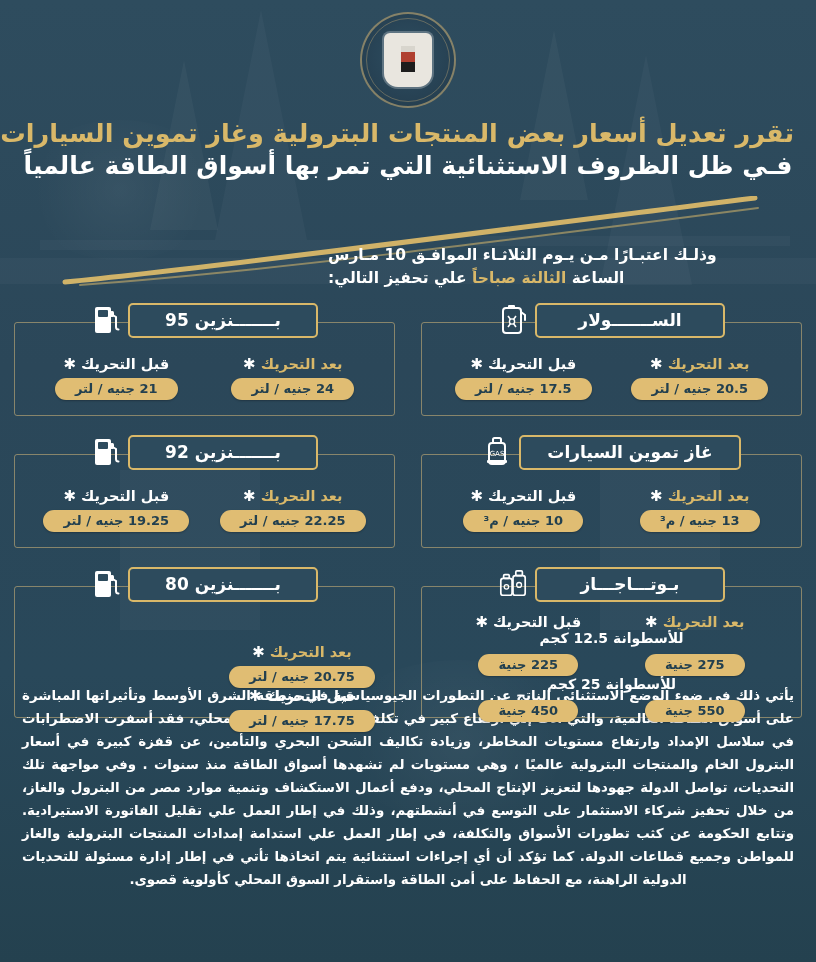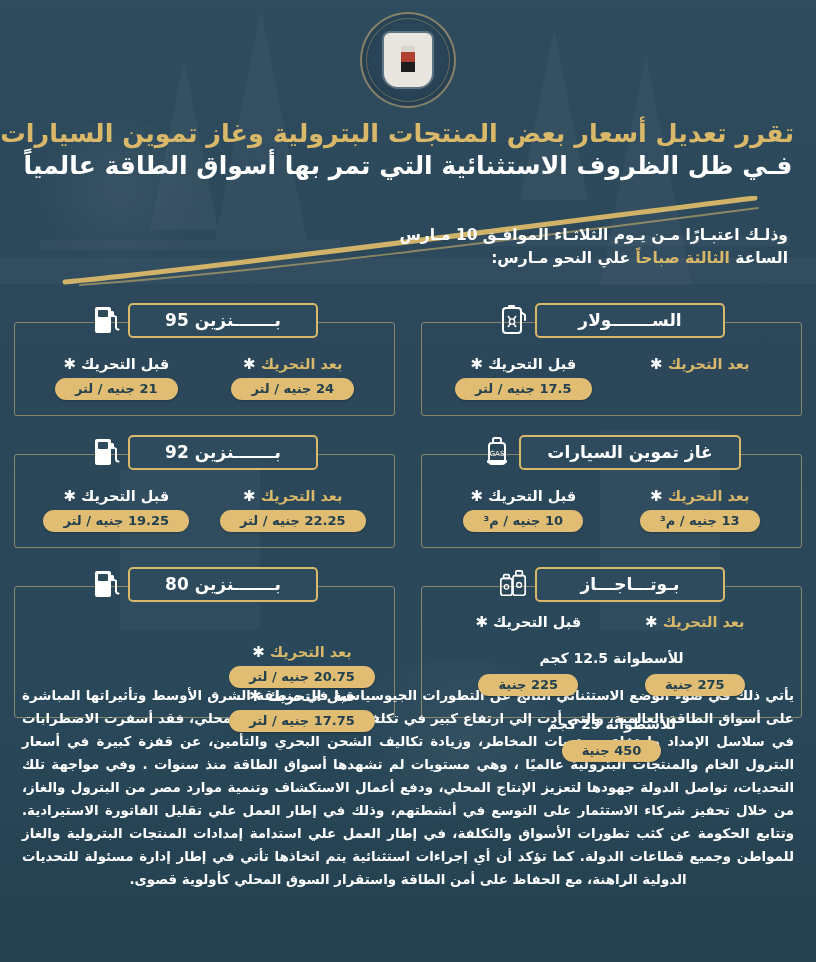--- a/index.html
+++ b/index.html
@@ -129,24 +129,24 @@
   .title-line2 {
     font-size: 25px;
     font-weight: bold;
     color: #ffffff;
     line-height: 1.3;
     white-space: nowrap;
   }
 
   .subtitle-block {
     position: absolute;
-    top: 224px;
+    top: 244px;
     right: 28px;
     width: 460px;
-    text-align: right;
+    text-align: left;
     line-height: 1.5;
   }
   .subtitle-line {
     font-size: 15.5px;
     font-weight: bold;
     color: #ffffff;
     white-space: nowrap;
   }
   .subtitle-line .hl { color: #d9b869; }
 
@@ -252,21 +252,21 @@
     display: flex;
     justify-content: space-around;
     padding: 0 14px;
   }
   .buta-labels .price-label { width: 46%; }
   .buta-size {
     text-align: center;
     color: #ffffff;
     font-size: 14px;
     font-weight: bold;
-    margin-top: 20px;
+    margin-top: 0;
     white-space: nowrap;
   }
   .buta-row {
     display: flex;
     justify-content: space-around;
     padding: 0 14px;
     margin-top: 2px;
   }
   .buta-row .cell { width: 46%; text-align: center; }
 
@@ -317,21 +317,21 @@
     </div>
   </div>
 
   <div class="title-block">
     <div class="title-line1">تقرر تعديل أسعار بعض المنتجات البترولية وغاز تموين السيارات</div>
     <div class="title-line2">فـي ظل الظروف الاستثنائية التي تمر بها أسواق الطاقة عالمياً</div>
   </div>
 
   <div class="subtitle-block">
     <div class="subtitle-line">وذلـك اعتبـارًا مـن يـوم الثلاثـاء الموافـق 10 مـارس</div>
-    <div class="subtitle-line"><span>الساعة </span><span class="hl">الثالثة صباحاً</span><span> علي النحو مـارس:</span></div>
+    <div class="subtitle-line"><span>الساعة </span><span class="hl">الثالثة صباحاً</span><span> علي تحفيز التالي:</span></div>
   </div>
 
   <div class="grid">
 
     <div class="card">
       <div class="card-frame"></div>
       <div class="card-head">
         <div class="head-inner">
           <span class="name-plate">الســـــــولار</span>
           <svg class="fuel-icon" viewBox="0 0 30 34">
@@ -342,20 +342,21 @@
             <circle cx="14" cy="18.5" r="2.6" fill="#2d4b5d" stroke="#ffffff" stroke-width="1.4"></circle>
           </svg>
         </div>
       </div>
       <div class="card-body">
         <div class="price-col">
           <div class="price-label after">
             <span>بعد التحريك</span>
             <span class="star">✱</span>
           </div>
+          <span class="pill">20.5 جنيه / لتر</span>
         </div>
         <div class="price-col">
           <div class="price-label before">
             <span>قبل التحريك</span>
             <span class="star">✱</span>
           </div>
           <span class="pill">17.5 جنيه / لتر</span>
         </div>
       </div>
     </div>
@@ -486,20 +487,23 @@
             <span class="pill">275 جنية</span>
           </div>
           <div class="cell">
             <span class="pill">225 جنية</span>
           </div>
         </div>
 
         <div class="buta-size">للأسطوانة 25 كجم</div>
         <div class="buta-row">
           <div class="cell">
+            <span class="pill">550 جنية</span>
+          </div>
+          <div class="cell">
             <span class="pill">450 جنية</span>
           </div>
         </div>
       </div>
     </div>
 
     <div class="card tall">
       <div class="card-frame"></div>
       <div class="card-head">
         <div class="head-inner">

